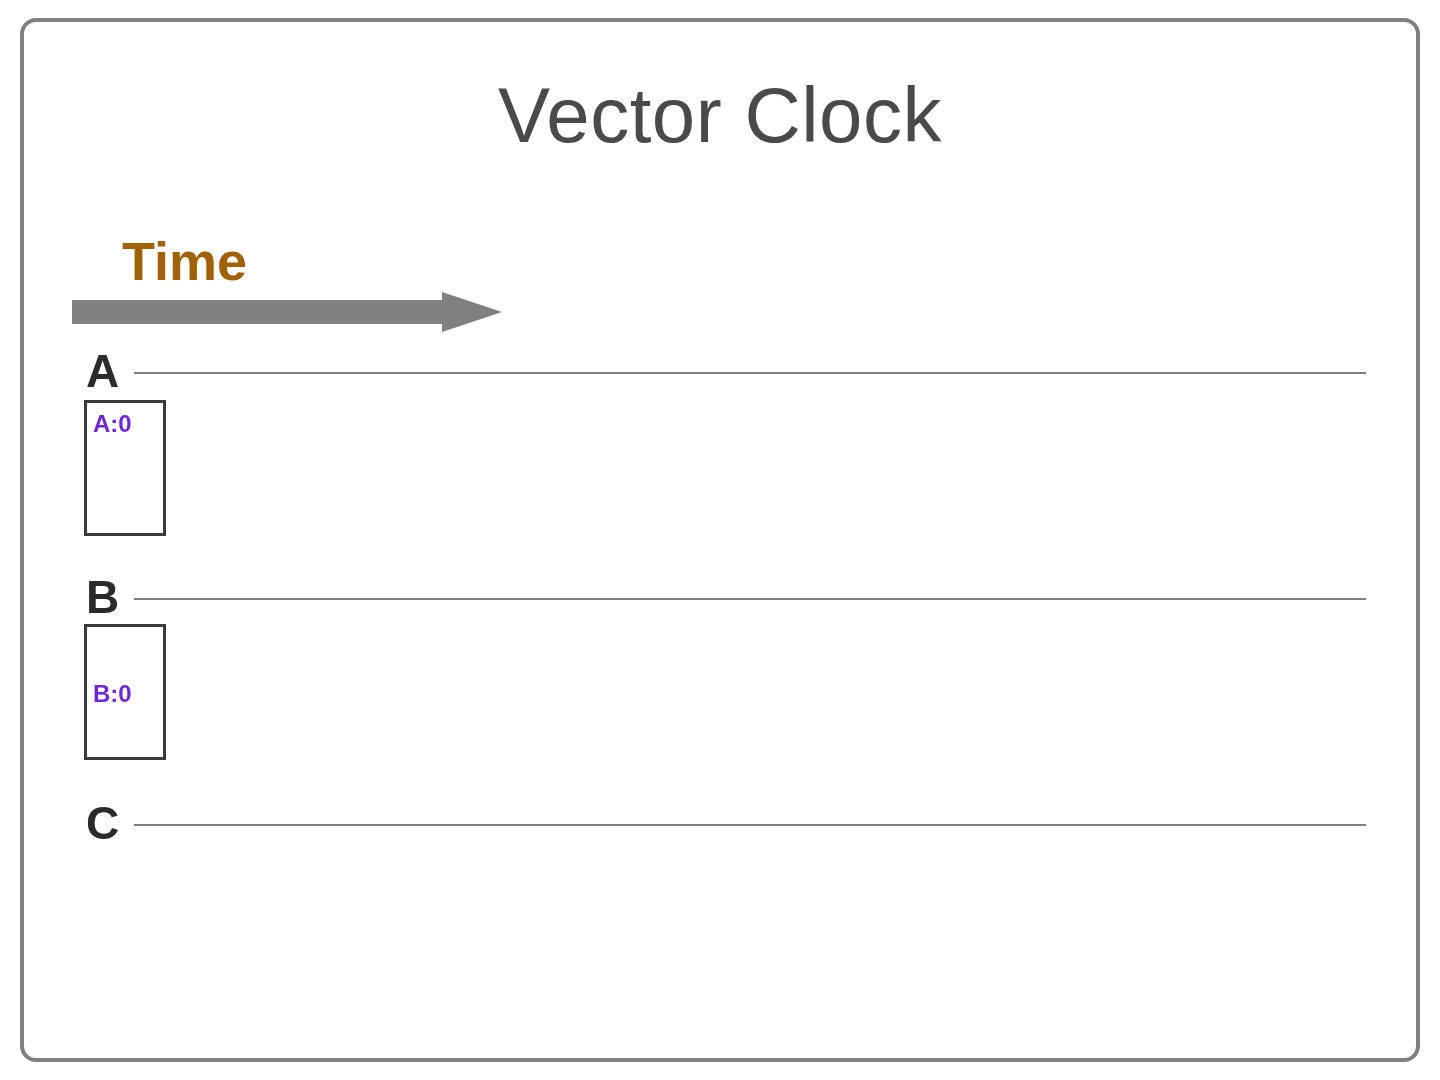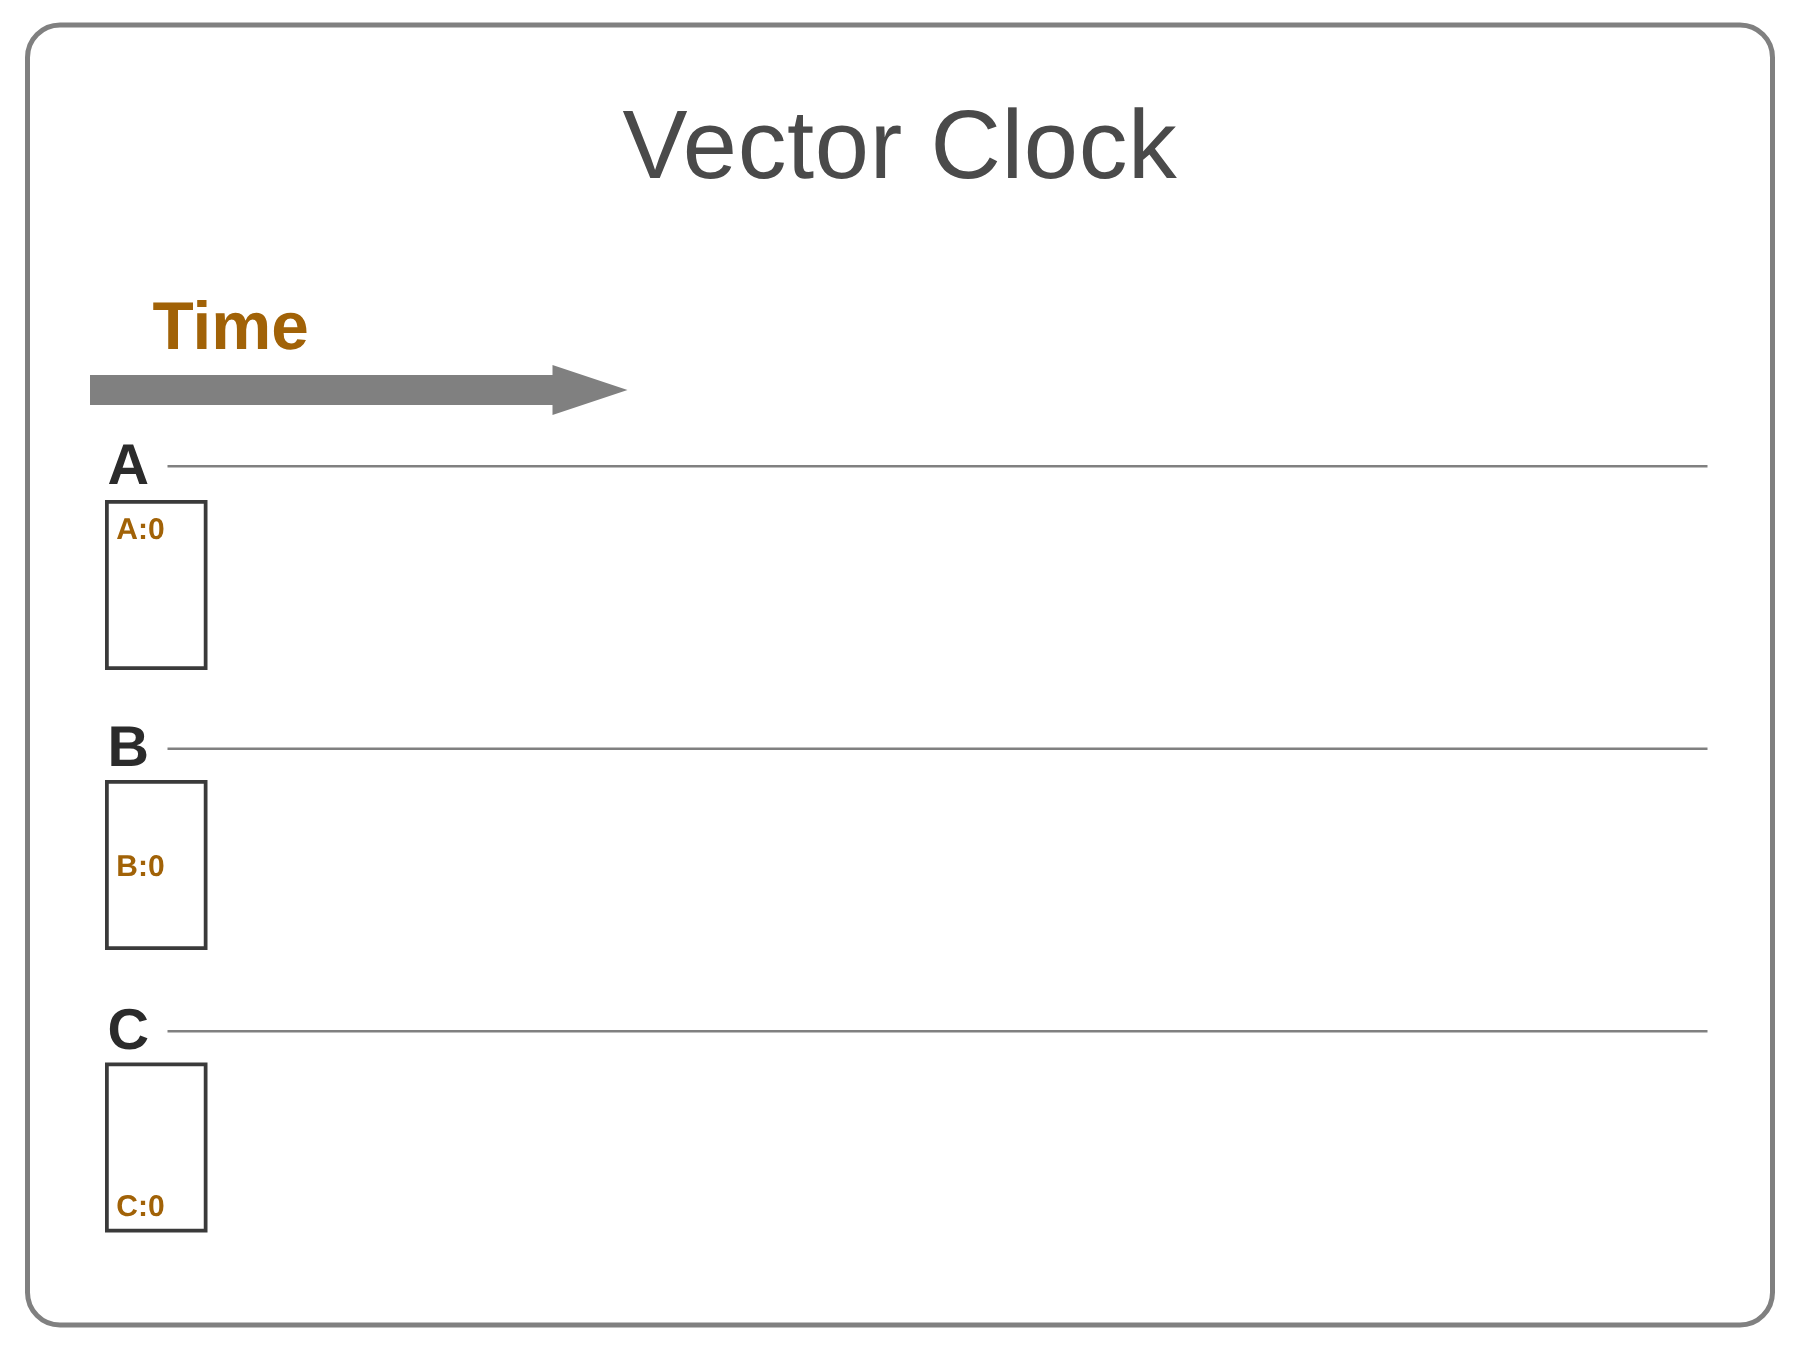--- a/index.html
+++ b/index.html
@@ -2,21 +2,21 @@
 <html><head>
   <meta charset="utf-8">
   <style>
     * { box-sizing: border-box; margin: 0; padding: 0; }
     html, body { width: 1440px; height: 1080px; background: #fff; font-family: Arial, Helvetica, sans-serif; }
     .frame {
       position: absolute;
       left: 20px; top: 18px;
       width: 1400px; height: 1044px;
       border: 4px solid #808080;
-      border-radius: 28px;
+      border-radius: 16px;
       background: #fff;
     }
     .title {
       position: absolute;
       left: 0; right: 0; top: 48px;
       text-align: center;
       font-size: 78px;
       font-weight: 400;
       color: #4a4a4a;
       letter-spacing: 0.5px;
@@ -56,21 +56,21 @@
       border: 3px solid #3a3a3a;
       background: #fff;
     }
     .clockbox .row {
       position: absolute;
       left: 6px; right: 6px;
       height: 34px;
       line-height: 34px;
       font-size: 24px;
       font-weight: 700;
-      color: #a16207;
+      color: #6d28d9;
     }
     #labA { top: 322px; }
     #lineA { top: 350px; }
     #boxA { top: 378px; }
     #boxA .row0 { top: 4px; }
 
     #labB { top: 548px; }
     #lineB { top: 576px; }
     #boxB { top: 602px; }
     #boxB .row1 { top: 50px; }
@@ -101,17 +101,14 @@
   </div>
 
   <div id="labB" class="process-label">B</div>
   <div id="lineB" class="timeline"></div>
   <div id="boxB" class="clockbox">
     <div class="row row1">B:0</div>
   </div>
 
   <div id="labC" class="process-label">C</div>
   <div id="lineC" class="timeline"></div>
-  <div id="boxC" class="clockbox">
-    <div class="row row2">C:0</div>
-  </div>
 
 </div>
 
 </body></html>

